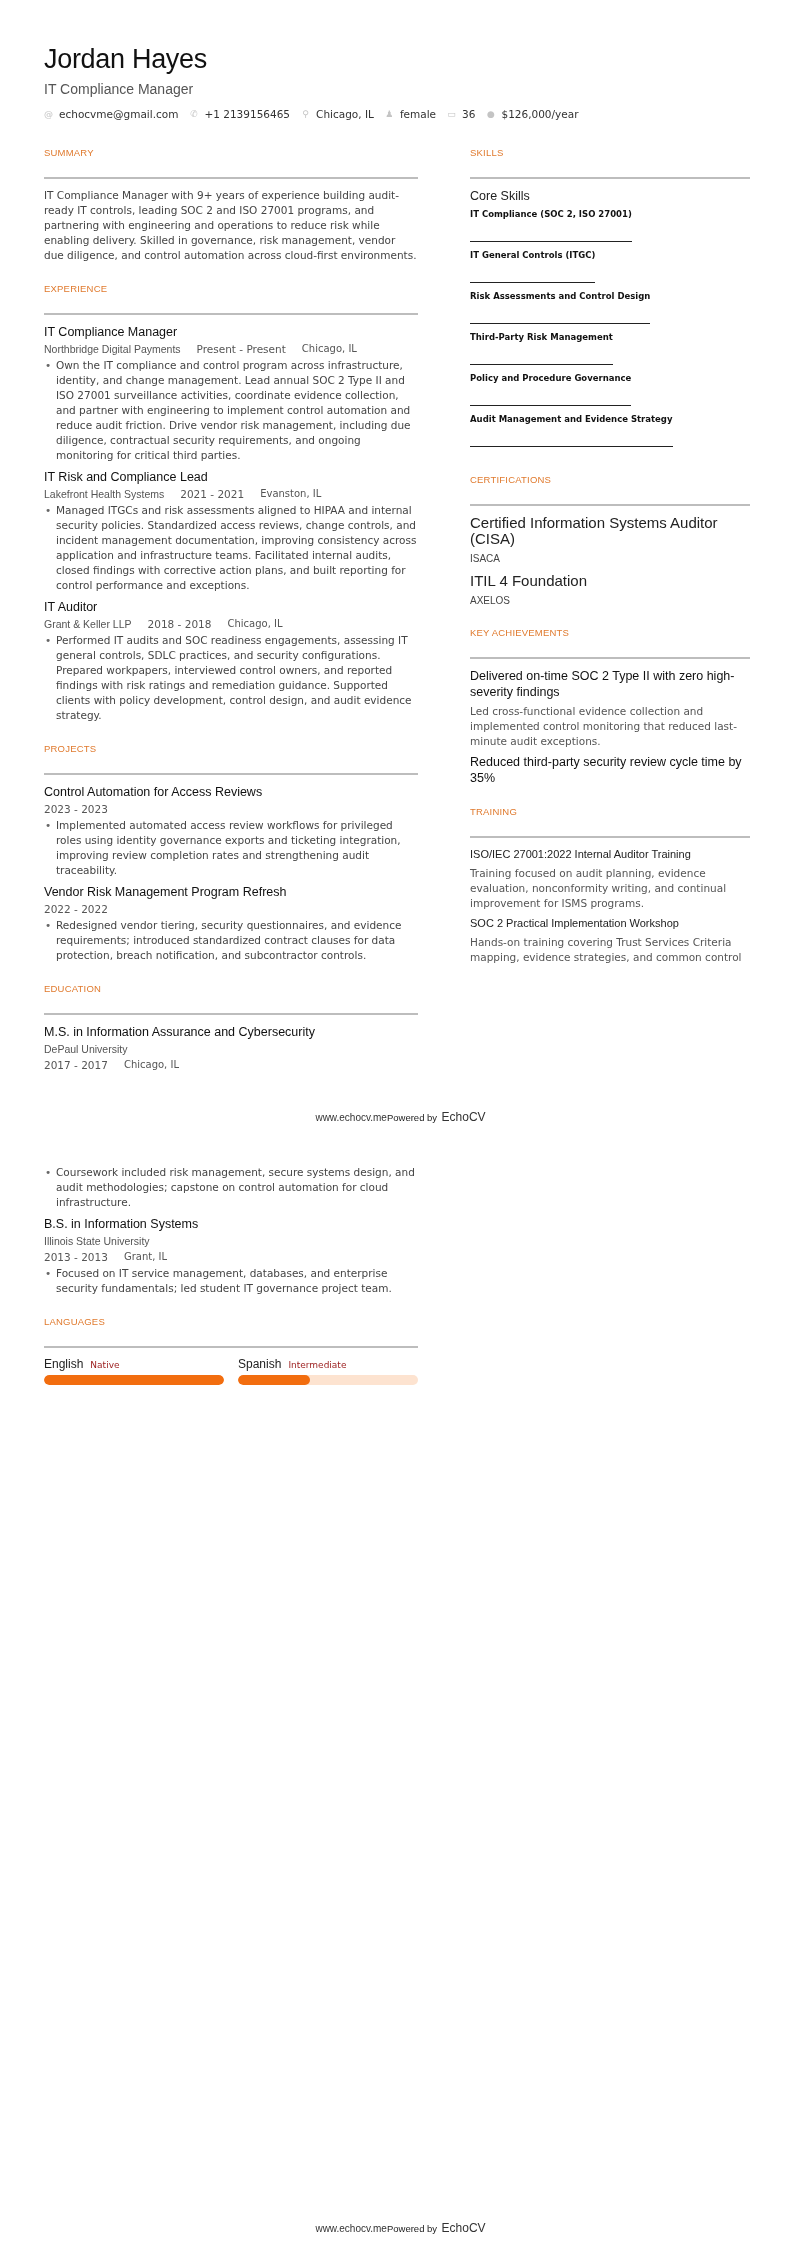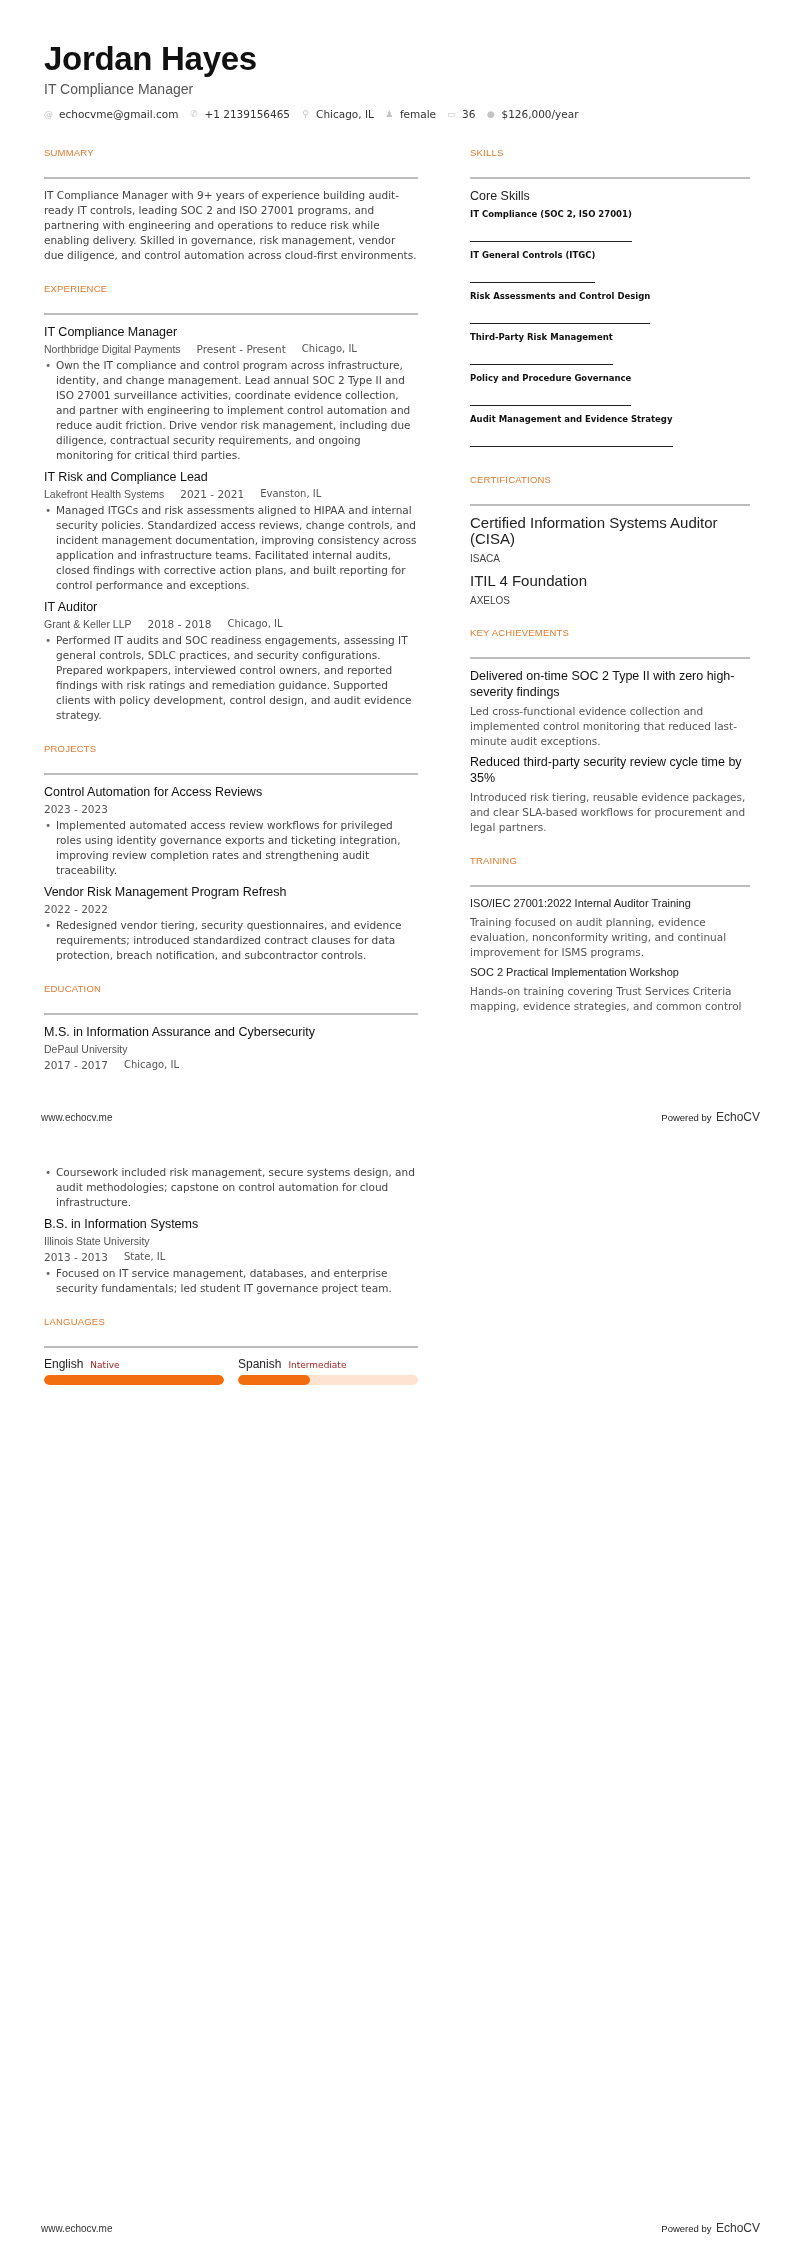--- a/index.html
+++ b/index.html
@@ -3,21 +3,21 @@
 <meta charset="utf-8">
 <style>
   * { box-sizing: border-box; margin: 0; padding: 0; }
   html, body { width: 794px; height: 2246px; background: #ffffff; }
   body { font-family: "DejaVu Sans", sans-serif; color: #333; position: relative; overflow: hidden; }
   .page { position: absolute; left: 0; width: 794px; }
   .page1 { top: 0; height: 1123px; }
   .page2 { top: 1123px; height: 1123px; }
 
   .header { position: absolute; left: 44px; top: 44px; width: 710px; }
-  .name { font-family: "Liberation Sans", sans-serif; font-size: 33px; font-weight: 700; color: #111; letter-spacing: -0.3px; line-height: 30px; }
+  .name { font-family: "Liberation Sans", sans-serif; font-size: 27px; font-weight: 400; color: #111; letter-spacing: -0.3px; line-height: 30px; }
   .title { font-family: "Liberation Sans", sans-serif; font-size: 14px; color: #555; margin-top: 7px; line-height: 16px; }
   .contacts { display: flex; align-items: center; margin-top: 11px; font-size: 10.5px; color: #333; }
   .contact { display: flex; align-items: center; margin-right: 11px; }
   .cicon { display: inline-block; width: 9px; height: 9px; margin-right: 6px; color: #c4c4c4; font-size: 9px; line-height: 9px; text-align: center; }
 
   .col-left { position: absolute; left: 44px; width: 374px; }
   .col-right { position: absolute; left: 470px; width: 280px; }
 
   .section-title { font-family: "Liberation Sans", sans-serif; font-size: 9.5px; color: #e07a2e; letter-spacing: 0.2px; line-height: 11px; padding-bottom: 19px; border-bottom: 2px solid #bdbdbd; margin-bottom: 9px; }
   .section { margin-bottom: 20px; }
@@ -38,21 +38,21 @@
 
   .cert-name { font-family: "Liberation Sans", sans-serif; font-size: 15px; color: #222; line-height: 16px; margin-bottom: 5px; }
   .cert-issuer { font-family: "Liberation Sans", sans-serif; font-size: 10px; color: #444; line-height: 13px; margin-bottom: 8px; }
 
   .ach-title { font-family: "Liberation Sans", sans-serif; font-size: 12.5px; color: #111; line-height: 16px; margin-bottom: 4px; }
   .ach-desc { font-size: 10.5px; line-height: 15px; color: #555; margin-bottom: 5px; }
 
   .tr-title { font-family: "Liberation Sans", sans-serif; font-size: 11px; color: #222; line-height: 14px; margin-bottom: 5px; }
   .tr-desc { font-size: 10.5px; line-height: 15px; color: #555; margin-bottom: 5px; }
 
-  .footer { position: absolute; left: 41px; width: 719px; display: flex; justify-content: space-between; align-items: baseline; font-family: "Liberation Sans", sans-serif; }
+  .footer { position: absolute; left: 41px; width: 719px; display: flex; justify-content: center; align-items: baseline; font-family: "Liberation Sans", sans-serif; }
   .footer .site { font-size: 10px; color: #333; }
   .footer .powered { font-size: 9.5px; color: #222; }
   .footer .brand { font-size: 12px; color: #333; }
 
   .langs { display: flex; justify-content: space-between; }
   .lang { width: 180px; }
   .lang-head { display: flex; align-items: baseline; margin-bottom: 4px; }
   .lang-name { font-family: "Liberation Sans", sans-serif; font-size: 12px; color: #222; margin-right: 7px; }
   .lang-level { font-size: 9px; color: #9b1c1c; }
   .bar { height: 10px; border-radius: 5px; background: #fde3d0; overflow: hidden; }
@@ -208,21 +208,20 @@
     </div>
 
     <div class="section">
       <div class="section-title">KEY ACHIEVEMENTS</div>
       <div>
         <div class="ach-title">Delivered on-time SOC 2 Type II with zero high-severity findings</div>
         <div class="ach-desc">Led cross-functional evidence collection and implemented control monitoring that reduced last-minute audit exceptions.</div>
       </div>
       <div>
         <div class="ach-title">Reduced third-party security review cycle time by 35%</div>
-        <div class="ach-desc">Introduced risk tiering, reusable evidence packages, and clear SLA-based workflows for procurement and legal partners.</div>
       </div>
     </div>
 
     <div class="section">
       <div class="section-title">TRAINING</div>
       <div>
         <div class="tr-title">ISO/IEC 27001:2022 Internal Auditor Training</div>
         <div class="tr-desc">Training focused on audit planning, evidence evaluation, nonconformity writing, and continual improvement for ISMS programs.</div>
       </div>
       <div>
@@ -247,21 +246,21 @@
       <ul class="bullets">
         <li>Coursework included risk management, secure systems design, and audit methodologies; capstone on control automation for cloud infrastructure.</li>
       </ul>
       <div>
         <div class="item-title">B.S. in Information Systems</div>
         <div class="meta">
           <span class="org">Illinois State University</span>
         </div>
         <div class="meta">
           <span class="dates">2013 - 2013</span>
-          <span class="loc">State, IL</span>
+          <span class="loc">Grant, IL</span>
         </div>
         <ul class="bullets">
           <li>Focused on IT service management, databases, and enterprise security fundamentals; led student IT governance project team.</li>
         </ul>
       </div>
     </div>
 
     <div class="section">
       <div class="section-title">LANGUAGES</div>
       <div class="langs">

